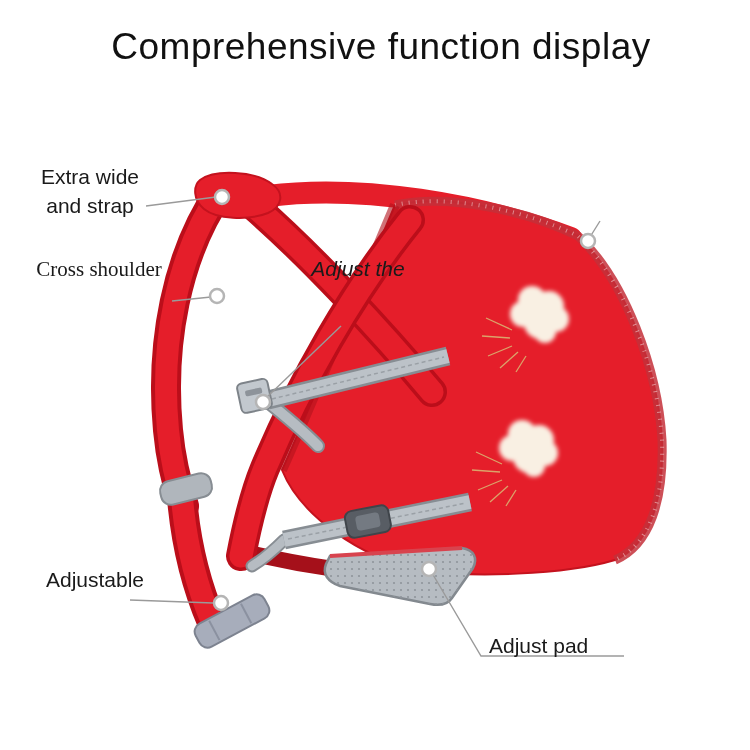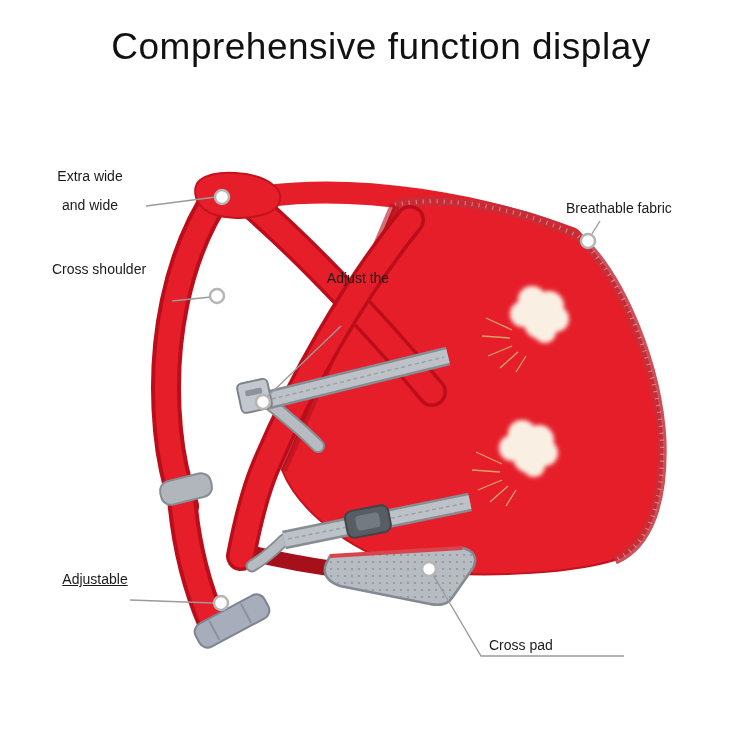--- a/index.html
+++ b/index.html
@@ -17,29 +17,29 @@
   body{
     width:750px;height:750px;background:#ffffff;position:relative;overflow:hidden;
     font-family:"Liberation Sans", sans-serif;
   }
   .stage{position:absolute;inset:0;width:750px;height:750px;}
   .title{
     position:absolute;top:26px;left:0;width:750px;text-align:center;
     font-size:37px;font-weight:400;color:#111;letter-spacing:.5px;padding-left:6px;
   }
   .label{
-    position:absolute;font-size:14px;line-height:29px;color:var(--text);
+    position:absolute;font-size:21px;line-height:29px;color:var(--text);
     text-align:center;white-space:nowrap;
   }
   .label span{display:block;}
   #lbl-extra-wide{left:34px;top:162px;width:112px;}
-  #lbl-cross-shoulder{left:14px;top:255px;width:170px;}
-  #lbl-adjust-tightness{left:300px;top:264px;width:116px;}
+  #lbl-cross-shoulder{left:14px;top:255px;width:170px;font-family:Liberation Serif, serif;}
+  #lbl-adjust-tightness{left:300px;top:254px;width:116px;font-style:italic;}
   #lbl-breathable{left:566px;top:194px;text-align:left;}
-  #lbl-adjustable-webbing{left:36px;top:565px;width:118px;text-decoration:underline;}
+  #lbl-adjustable-webbing{left:36px;top:565px;width:118px;}
   #lbl-thick-pad{left:489px;top:631px;text-align:left;}
   svg{position:absolute;inset:0;}
 </style>
 </head>
 <body>
 
 <div class="stage">
 
   <svg width="750" height="750" viewBox="0 0 750 750" aria-hidden="true">
     <defs>
@@ -174,36 +174,33 @@
       <circle cx="588" cy="241" r="7"></circle>
       <circle cx="221" cy="603" r="7"></circle>
       <circle cx="429" cy="569" r="7"></circle>
     </g>
   </svg>
 
   <div class="title">Comprehensive function display</div>
 
   <div class="label" id="lbl-extra-wide">
     <span>Extra wide</span>
-    <span>and wide</span>
+    <span>and strap</span>
   </div>
 
   <div class="label" id="lbl-cross-shoulder">
     <span>Cross shoulder</span>
   </div>
 
   <div class="label" id="lbl-adjust-tightness">
     <span>Adjust the</span>
   </div>
 
-  <div class="label" id="lbl-breathable">
-    <span>Breathable fabric</span>
-  </div>
 
   <div class="label" id="lbl-adjustable-webbing">
     <span>Adjustable</span>
   </div>
 
   <div class="label" id="lbl-thick-pad">
-    <span>Cross pad</span>
+    <span>Adjust pad</span>
   </div>
 
 </div>
 
 </body></html>

